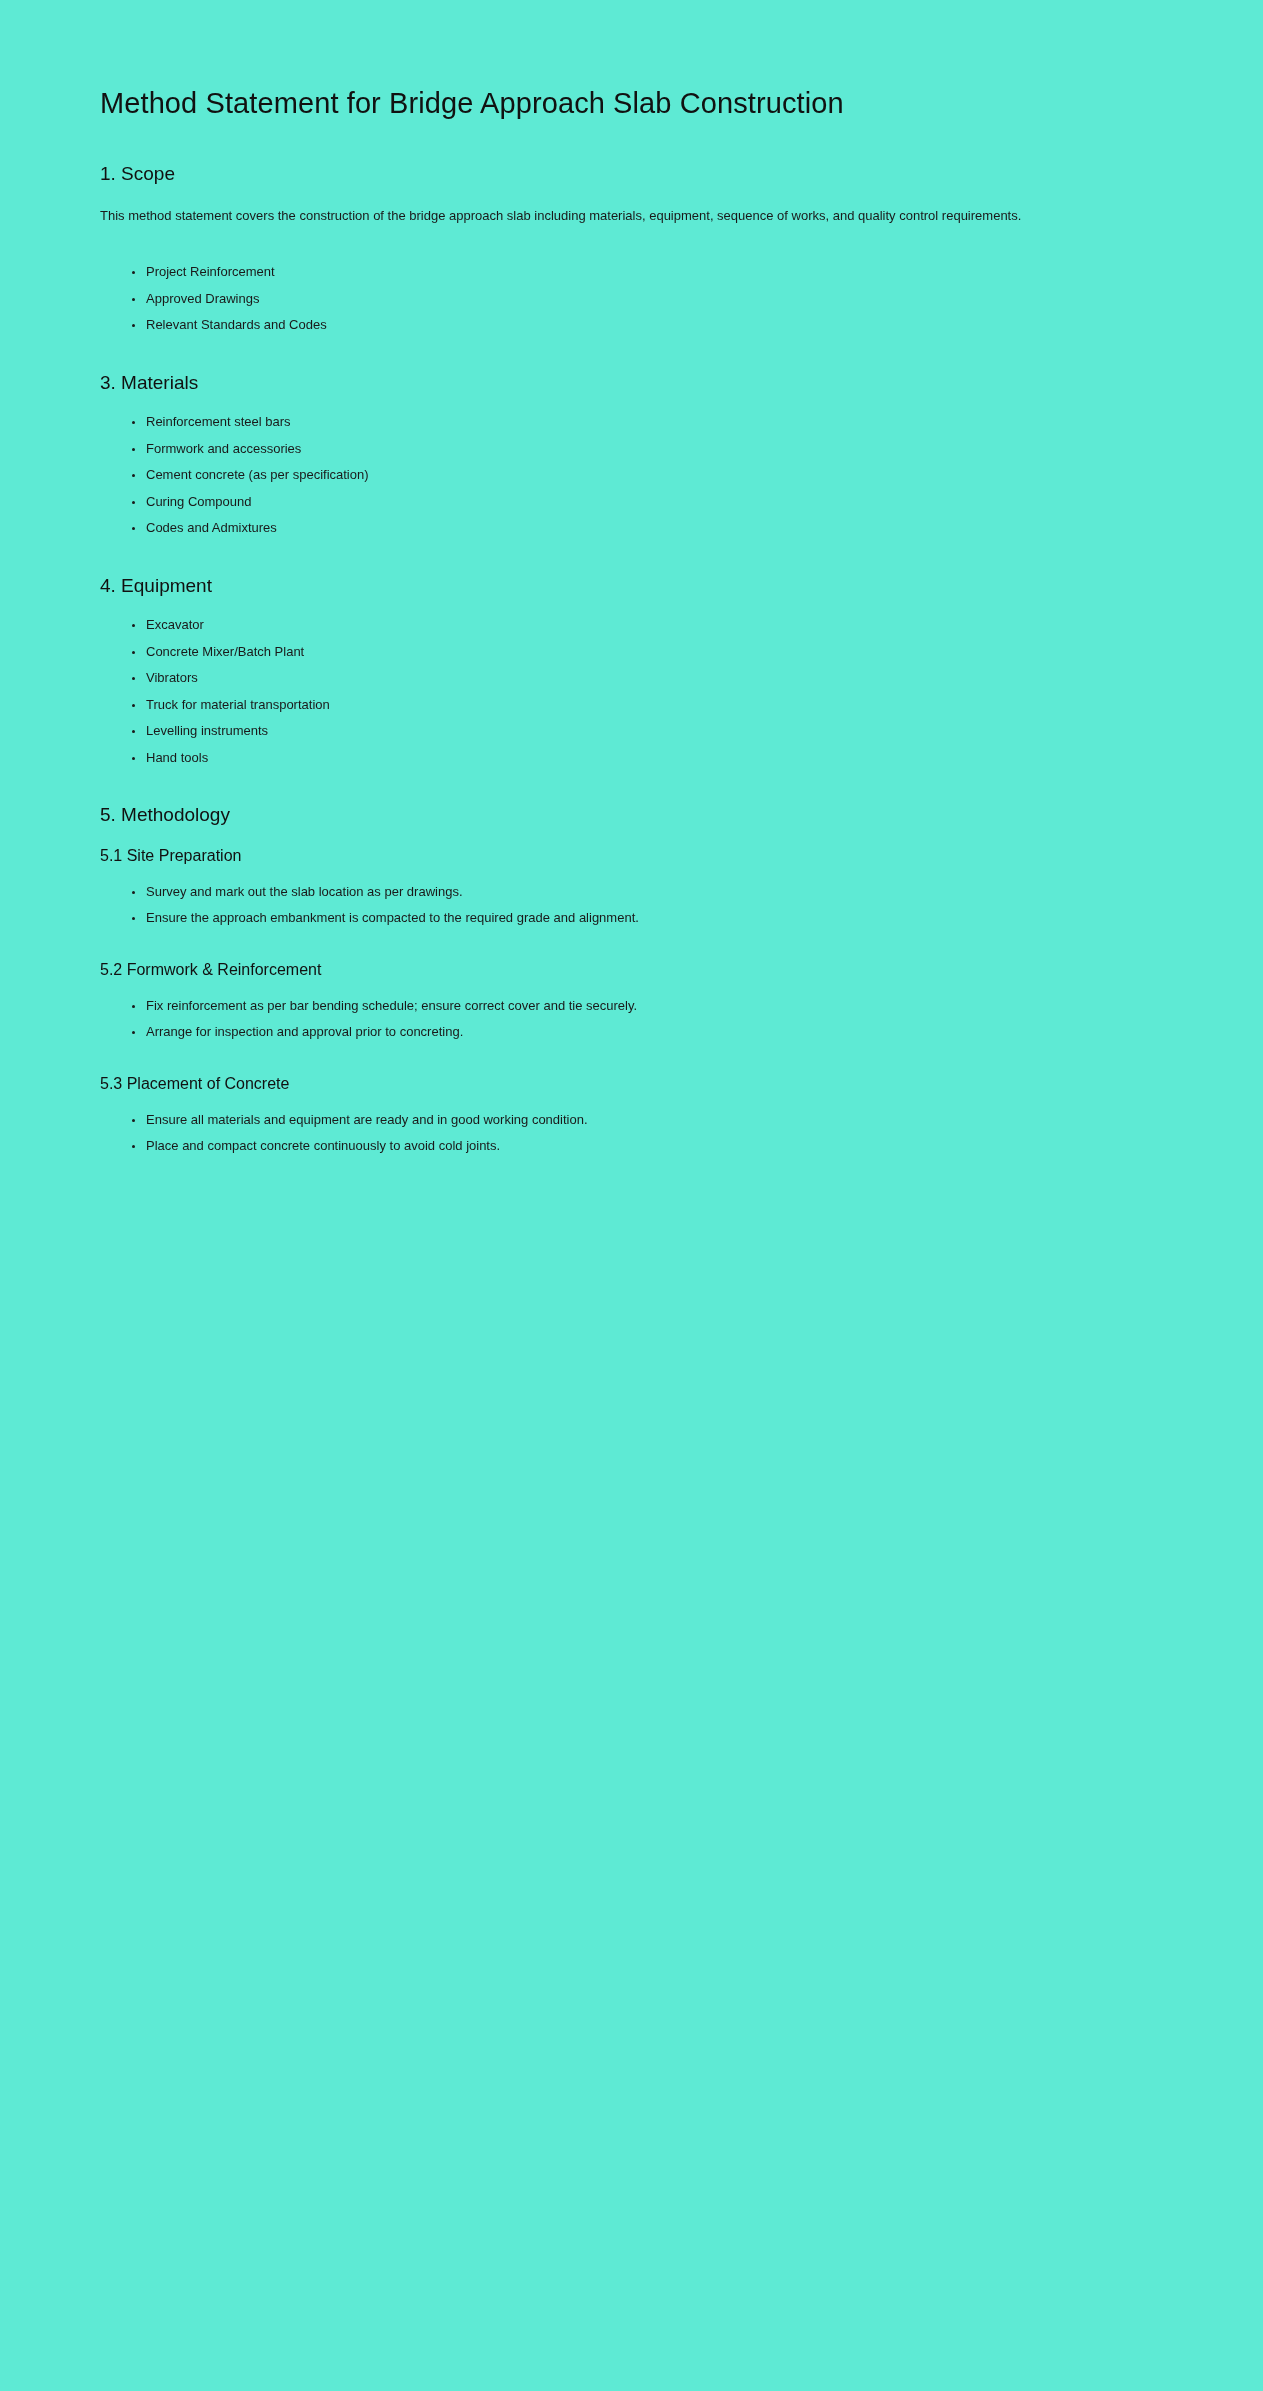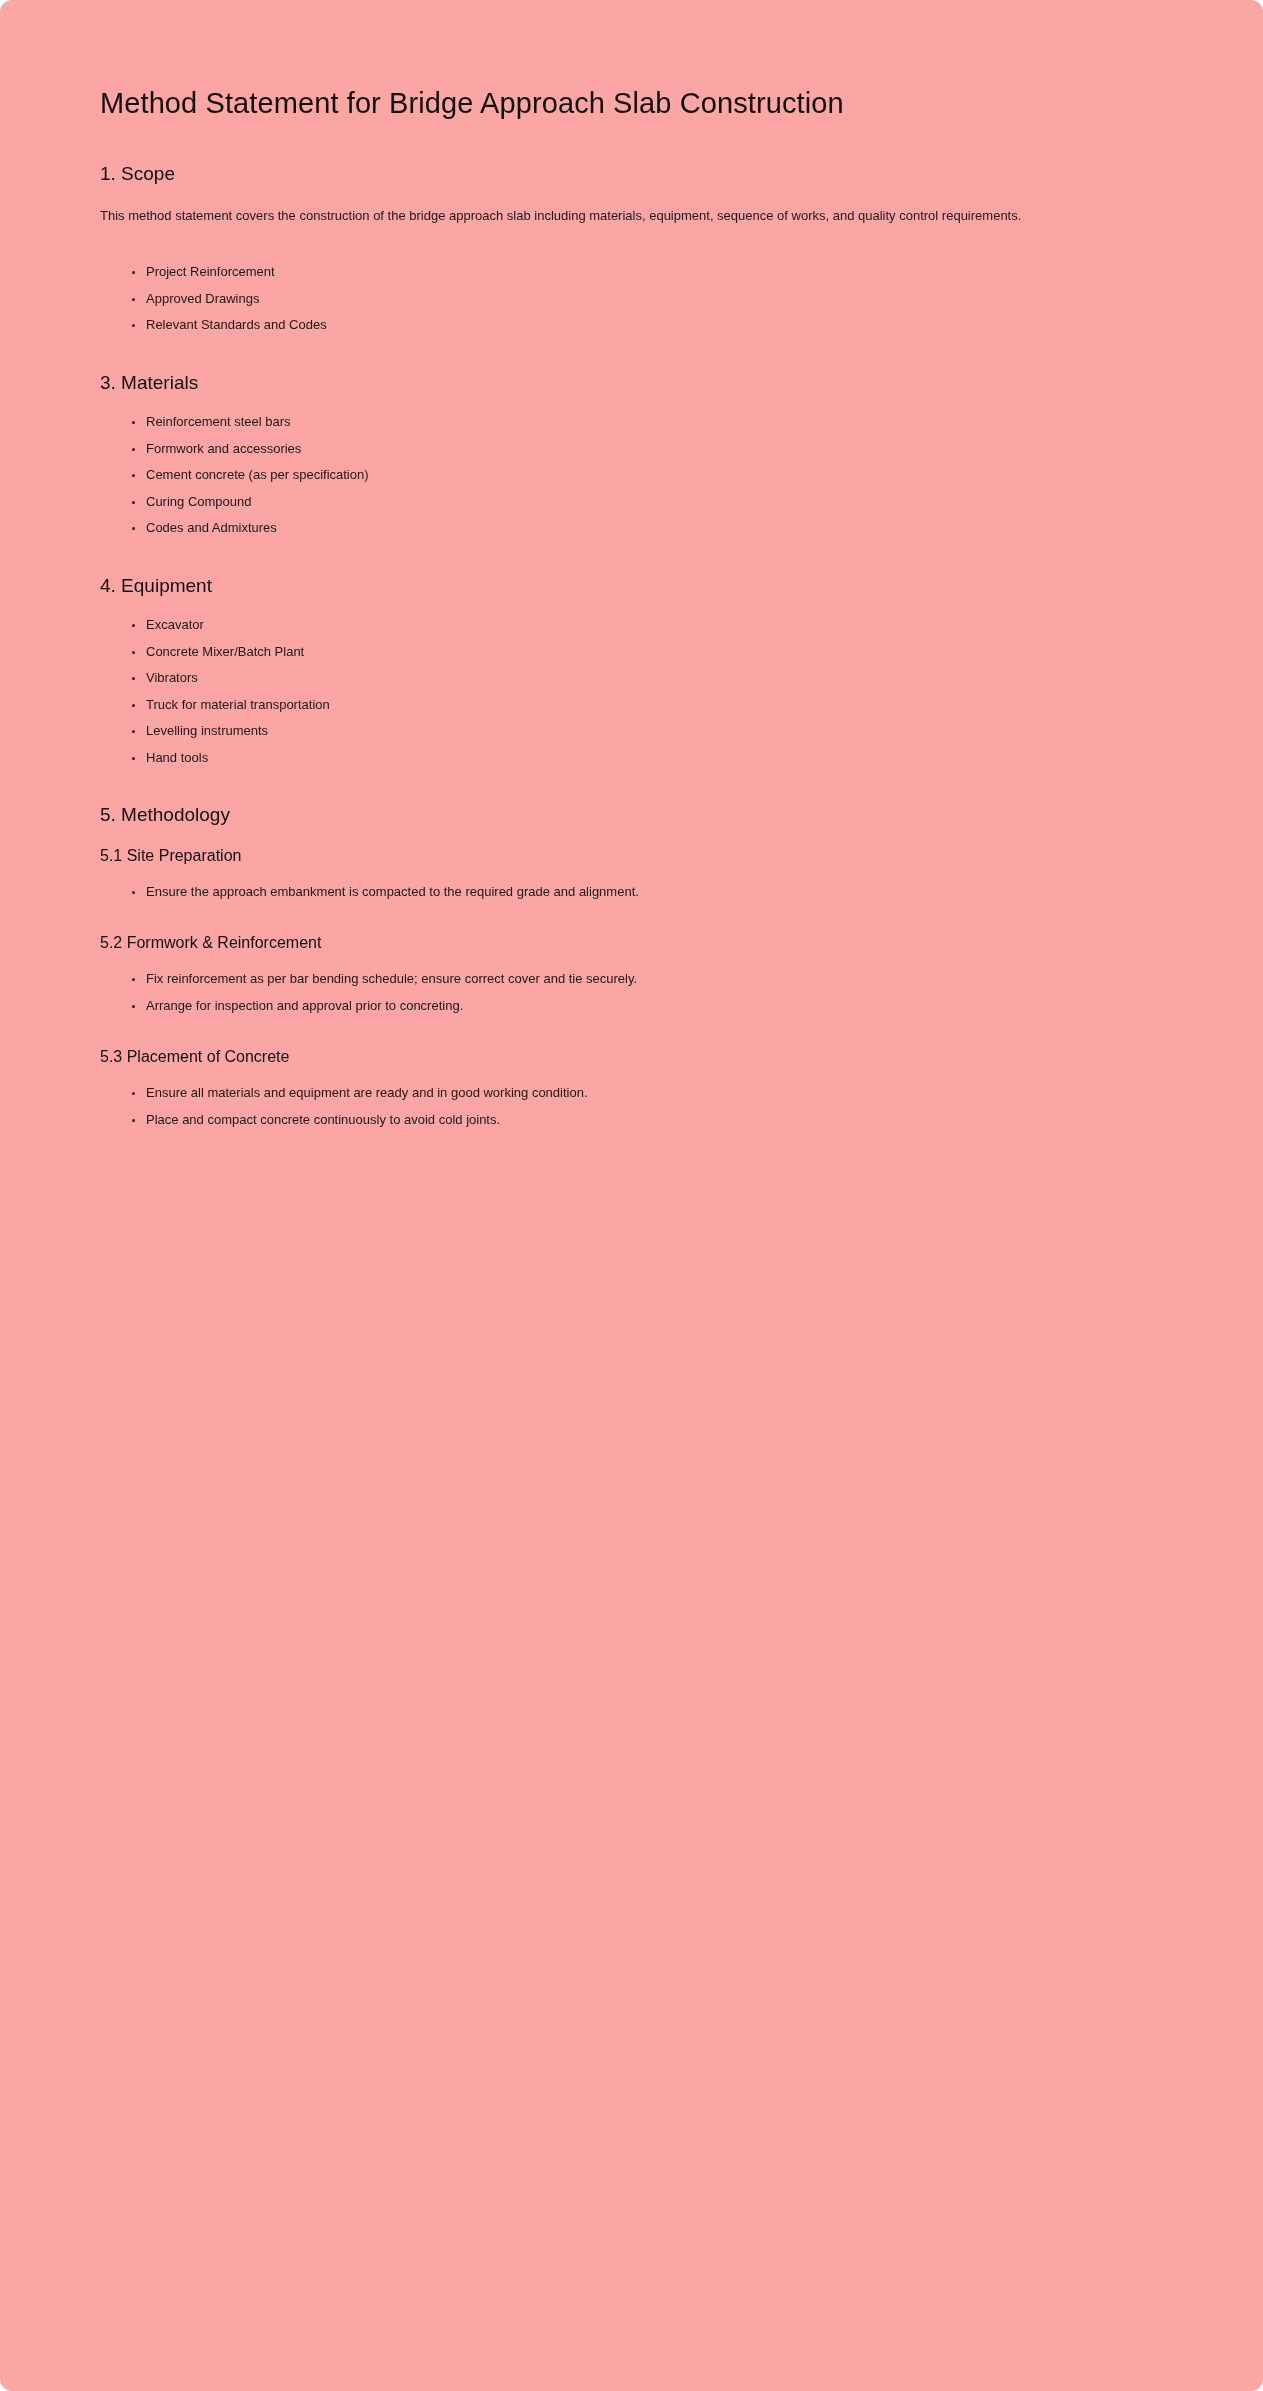--- a/index.html
+++ b/index.html
@@ -13,22 +13,21 @@
     min-height: 2391px;
     font-family: "Liberation Sans", sans-serif;
     color: #000000;
     -webkit-font-smoothing: antialiased;
   }
   .page {
     box-sizing: border-box;
     width: 1263px;
     min-height: 2391px;
     padding: 86px 138px 40px 100px;
-    background: #fca5a5;
-    border-radius: 12px;
+    background: #5eead4;
   }
   .doc-title {
     font-size: 29px;
     font-weight: 400;
     line-height: 1.2;
     letter-spacing: 0.1px;
     margin: 0 0 41px 0;
     color: #111111;
   }
   .h2 {
@@ -122,20 +121,21 @@
       <li>Hand tools</li>
     </ul>
   </section>
 
   <section class="section">
     <h2 class="h2">5. Methodology</h2>
 
     <div class="subsection">
       <h3 class="h3">5.1 Site Preparation</h3>
       <ul class="list">
+        <li>Survey and mark out the slab location as per drawings.</li>
         <li>Ensure the approach embankment is compacted to the required grade and alignment.</li>
       </ul>
     </div>
 
     <div class="subsection">
       <h3 class="h3">5.2 Formwork &amp; Reinforcement</h3>
       <ul class="list">
         <li>Fix reinforcement as per bar bending schedule; ensure correct cover and tie securely.</li>
         <li>Arrange for inspection and approval prior to concreting.</li>
       </ul>

